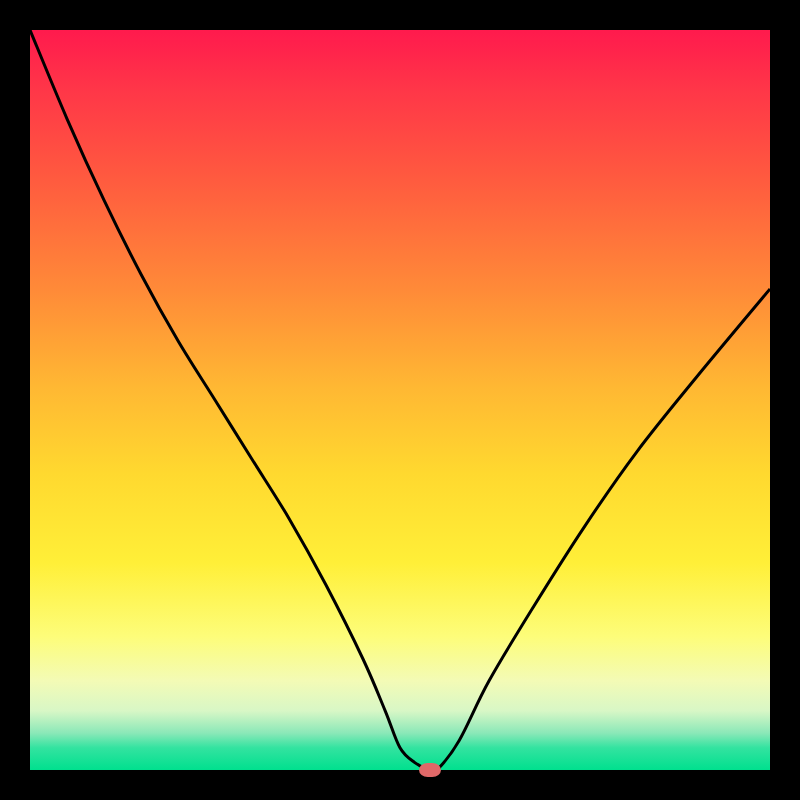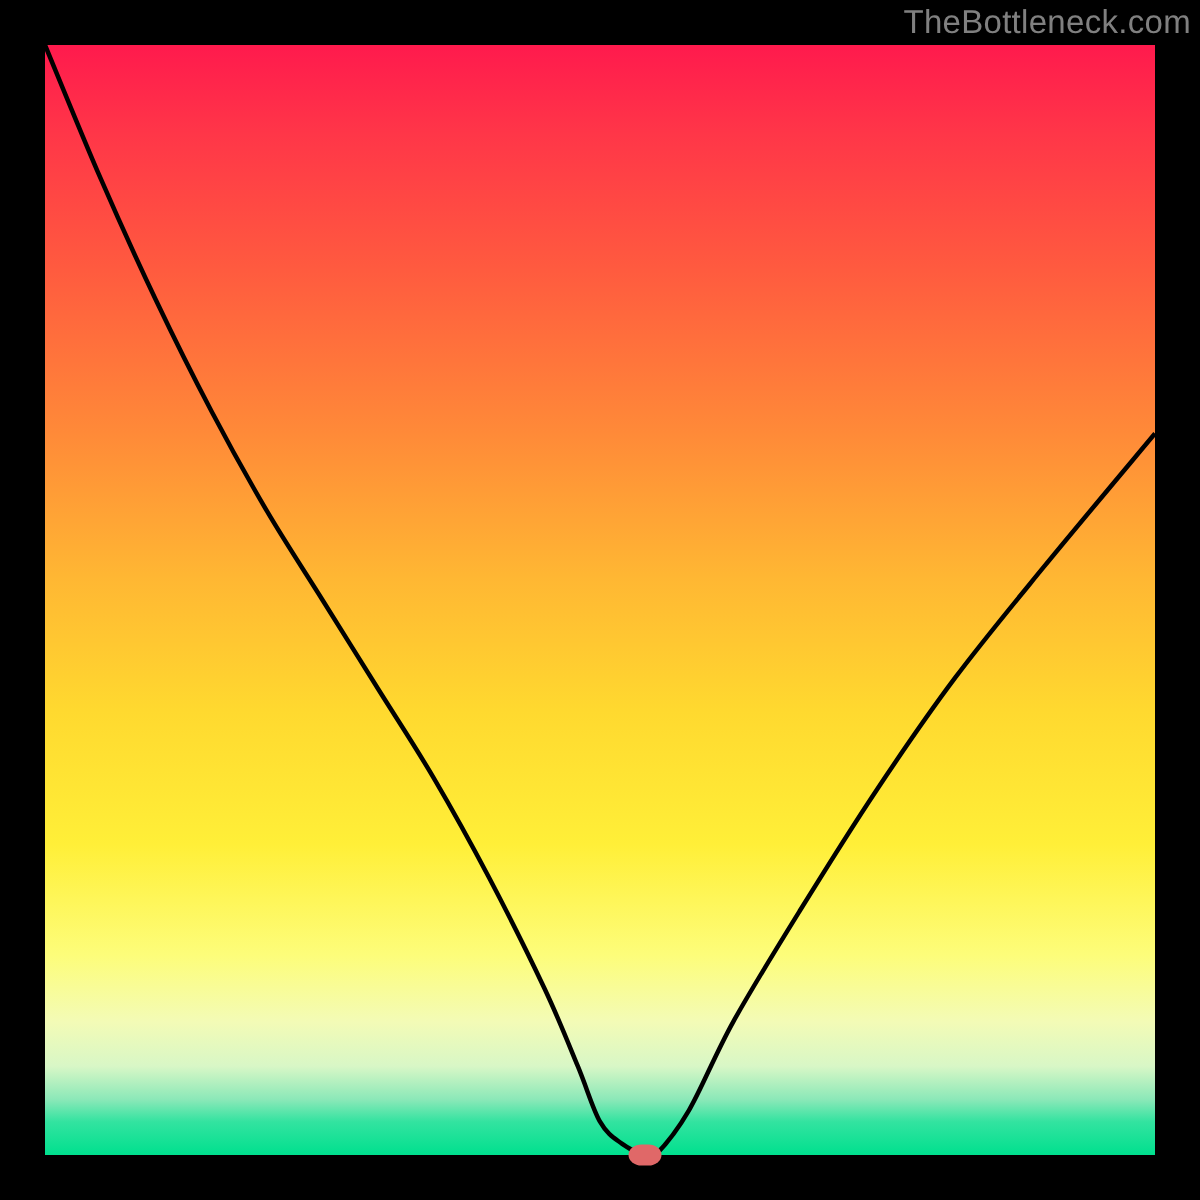--- a/index.html
+++ b/index.html
@@ -59,21 +59,20 @@
     position: absolute;
     border-radius: 10px / 8px;
     background: #e06868;
     z-index: 2;
   }
 </style>
 </head>
 <body>
 
 <div class="outer">
-  <div class="watermark">TheBottleneck.com</div>
 
   <div class="plot-frame">
     <svg class="curve" viewBox="0 0 740 740" preserveAspectRatio="none">
       <path id="curve-path" d="M 0.00 0.00 C 6.17 14.80, 24.67 60.43, 37.00 88.80 C 49.33 117.17, 61.67 144.30, 74.00 170.20 C 86.33 196.10, 98.67 220.77, 111.00 244.20 C 123.33 267.63, 135.67 289.83, 148.00 310.80 C 160.33 331.77, 172.67 350.27, 185.00 370.00 C 197.33 389.73, 209.67 409.47, 222.00 429.20 C 234.33 448.93, 246.67 467.43, 259.00 488.40 C 271.33 509.37, 283.67 531.57, 296.00 555.00 C 308.33 578.43, 323.13 608.03, 333.00 629.00 C 342.87 649.97, 349.03 666.00, 355.20 680.80 C 361.37 695.60, 365.07 709.17, 370.00 717.80 C 374.93 726.43, 379.87 728.90, 384.80 732.60 C 389.73 736.30, 395.90 738.77, 399.60 740.00 C 403.30 741.23, 402.07 744.93, 407.00 740.00 C 411.93 735.07, 420.57 725.20, 429.20 710.40 C 437.83 695.60, 446.47 673.40, 458.80 651.20 C 471.13 629.00, 487.17 603.10, 503.20 577.20 C 519.23 551.30, 537.73 521.70, 555.00 495.80 C 572.27 469.90, 588.30 446.47, 606.80 421.80 C 625.30 397.13, 643.80 374.93, 666.00 347.80 C 688.20 320.67, 727.67 273.80, 740.00 259.00" fill="none" stroke="#000000" stroke-width="3"></path>
     </svg>
     <div id="marker" class="marker" style="left: 388.6px; top: 733px; width: 22px; height: 14px; background: rgb(224, 104, 104);"></div>
   </div>
 </div>
 
 </body></html>

